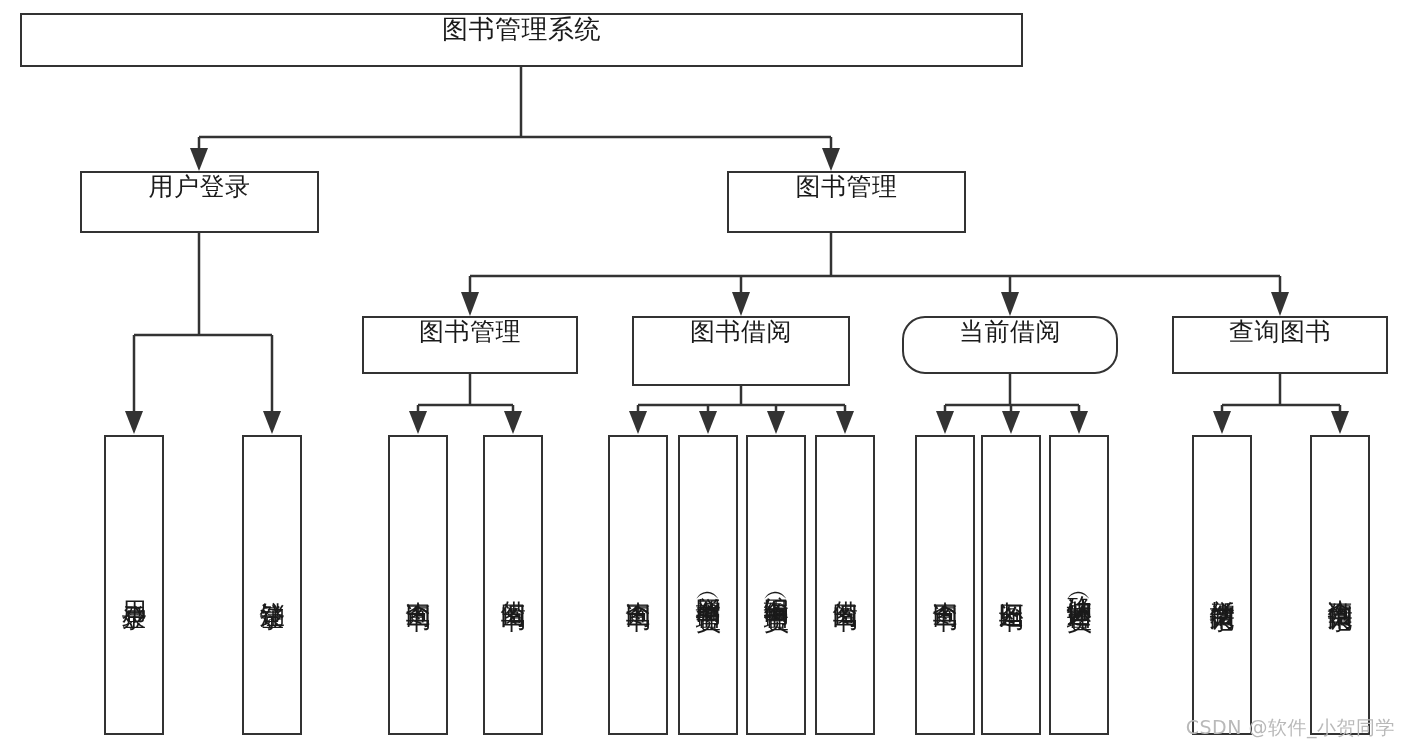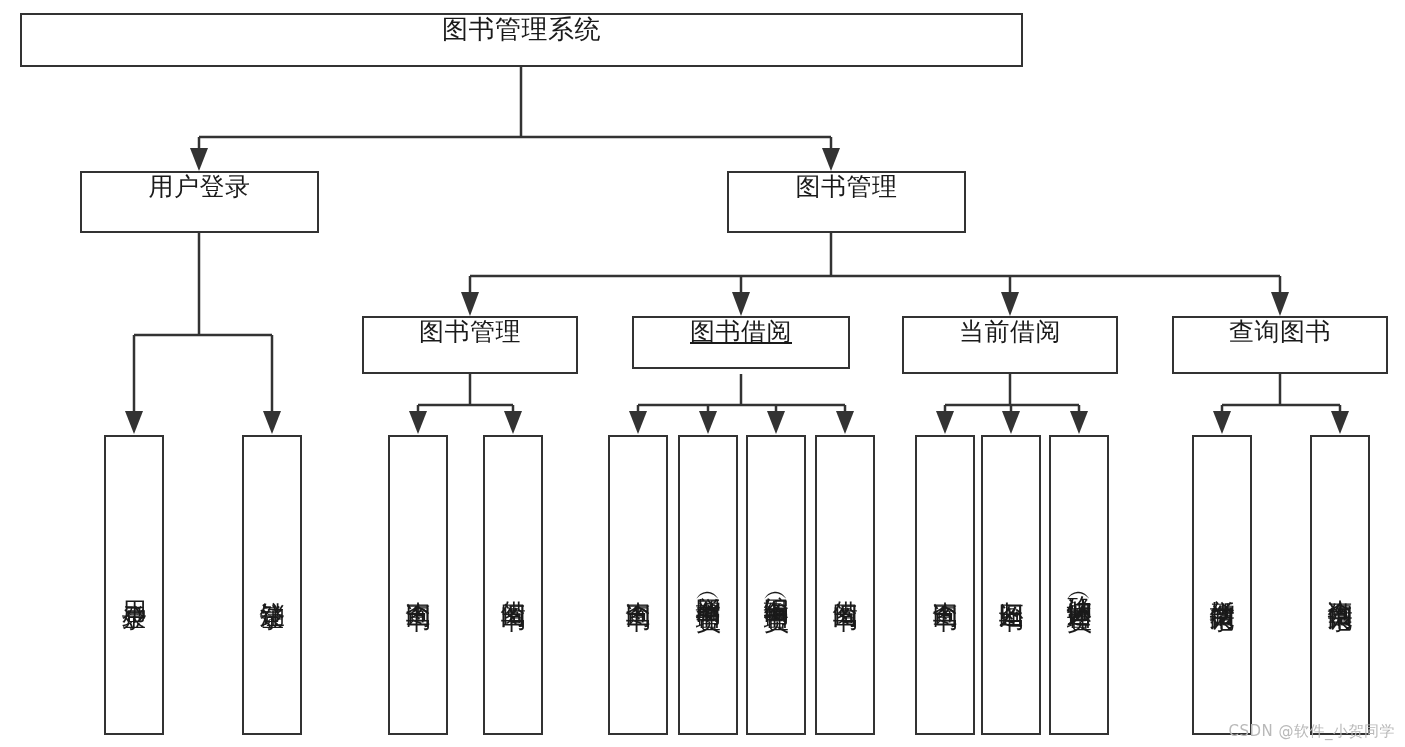--- a/index.html
+++ b/index.html
@@ -63,21 +63,21 @@
     stroke-width: 2.5;
     fill: none;
   }
   .arrow-head {
     fill: #333333;
   }
   #watermark {
     position: absolute;
     right: 10px;
     bottom: 6px;
-    font-size: 15px;
+    font-size: 19px;
     color: #b9b9b9;
     white-space: nowrap;
     letter-spacing: 0.5px;
   }
 </style>
 </head>
 <body>
 
 <div id="canvas">
 
@@ -165,24 +165,24 @@
   <div class="node" style="left:80px; top:171px; width:239px; height:62px;">
     <span class="label">用户登录</span>
   </div>
   <div class="node" style="left:711px; top:171px; width:239px; height:62px;margin-left:16px;">
     <span class="label">图书管理</span>
   </div>
 
   <div class="node" style="left:362px; top:316px; width:216px; height:58px;">
     <span class="label">图书管理</span>
   </div>
-  <div class="node" style="left:632px; top:316px; width:218px; height:53px;text-decoration:underline;">
+  <div class="node" style="left:632px; top:316px; width:218px; height:70px;">
     <span class="label">图书借阅</span>
   </div>
-  <div class="node" style="left:902px; top:316px; width:216px; height:58px;">
+  <div class="node" style="left:902px; top:316px; width:216px; height:58px;border-radius:23px;">
     <span class="label">当前借阅</span>
   </div>
   <div class="node" style="left:1172px; top:316px; width:216px; height:58px;">
     <span class="label">查询图书</span>
   </div>
 
   <div class="node vert" style="left:104px; top:435px; width:60px; height:300px;">
     <span class="label">用户登录</span>
   </div>
   <div class="node vert" style="left:242px; top:435px; width:60px; height:300px;">

